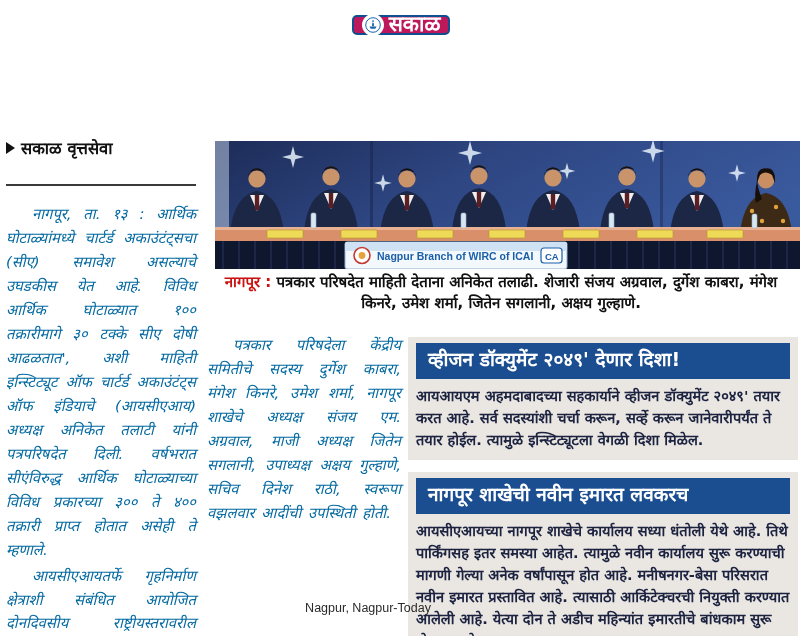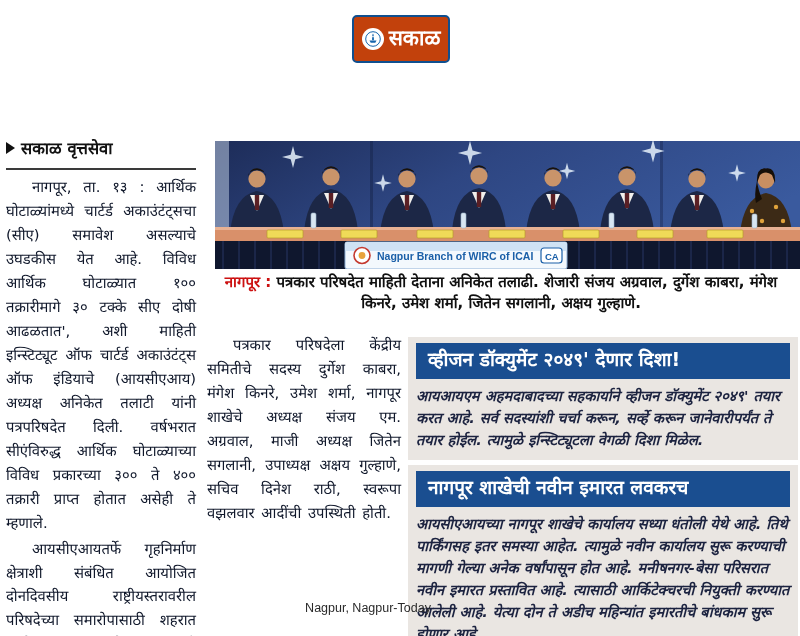--- a/index.html
+++ b/index.html
@@ -2,22 +2,22 @@
 <html><head>
 <meta charset="utf-8">
 <style>
   * { margin:0; padding:0; box-sizing:border-box; }
   html,body { background:#ffffff; }
   body { font-family:"DejaVu Sans", sans-serif; }
   .page { position:relative; width:800px; height:636px; background:#ffffff; overflow:hidden; }
 
   
   .logo {
-    position:absolute; left:352px; top:15px; width:98px; height:48px;
-    background:#c2410c; border:2px solid #0f4f8f; border-radius:5px;
+    position:absolute; left:352px; top:15px; width:98px; height:20px;
+    background:#be185d; border:2px solid #0f4f8f; border-radius:5px;
     display:flex; align-items:center; justify-content:center; gap:5px;
   }
   .logo-emblem {
     width:22px; height:22px; border-radius:50%; background:#ffffff;
     display:flex; align-items:center; justify-content:center; flex:0 0 auto;
   }
   .logo-emblem svg { display:block; }
   .logo-text { color:#ffffff; font-weight:700; font-size:21px; line-height:1; padding-bottom:2px; }
 
   
@@ -25,54 +25,54 @@
     position:absolute; left:4px; top:57px; width:794px; height:66px;
     font-size:41px; font-weight:700; color:#0d0d0d; line-height:1.35;
     white-space:nowrap; overflow:hidden; letter-spacing:-0.5px;
   }
 
   
   .left-col { position:absolute; left:6px; top:136px; width:190px; }
   .byline {
     display:flex; align-items:center; gap:6px;
     font-size:16.5px; font-weight:700; color:#111;
-    padding-bottom:9px; border-bottom:2px solid #3a3a3a; margin-bottom:5px;
+    padding-bottom:25px; border-bottom:2px solid #3a3a3a; margin-bottom:16px;
   }
   .play-tri { width:0; height:0; border-left:9px solid #111;
     border-top:6px solid transparent; border-bottom:6px solid transparent; display:inline-block; }
   .body-text p {
-    font-size:14.8px; line-height:1.62; color:#0f172a;
-    text-align:justify; text-indent:26px; word-spacing:2px;
+    font-size:14.8px; line-height:1.62; color:#0369a1;
+    text-align:justify; text-indent:26px; word-spacing:2px;font-style:italic;
   }
   .body-text p + p { margin-top:2px; }
 
   
   .photo-wrap { position:absolute; left:215px; top:141px; width:588px; height:128px; background:#22356b; }
   .photo-wrap svg { display:block; }
 
   
   .caption {
     position:absolute; left:207px; top:272px; width:588px;
     font-size:15px; font-weight:700; color:#101010; line-height:1.42; text-align:center;
   }
   .caption .loc { color:#cc1111; }
 
   
   .mid-col { position:absolute; left:207px; top:333px; width:194px; }
 
   
   .boxes { position:absolute; left:408px; top:337px; width:390px; }
-  .info-box { background:#eae6e2; padding:6px 8px 10px 8px; margin-bottom:5px; }
+  .info-box { background:#eae6e2; padding:6px 8px 10px 8px; margin-bottom:12px; }
   .info-box-header {
     background:#1a4e90; color:#ffffff; font-weight:700; font-size:19px;
     padding:5px 10px 7px 12px; line-height:1.25;
   }
   .info-box-body {
     margin-top:6px; font-size:14.6px; font-weight:700; color:#1c2340;
-    line-height:1.5; text-align:left;font-style:italic;
+    line-height:1.5; text-align:left;
   }
 
   
   .footer {
     position:absolute; left:0; top:601px; width:736px; text-align:center;
     font-family:"Liberation Sans", sans-serif; font-size:12.5px; color:#2a2a2a; line-height:1.22;
   }
 </style>
 </head>
 <body>

